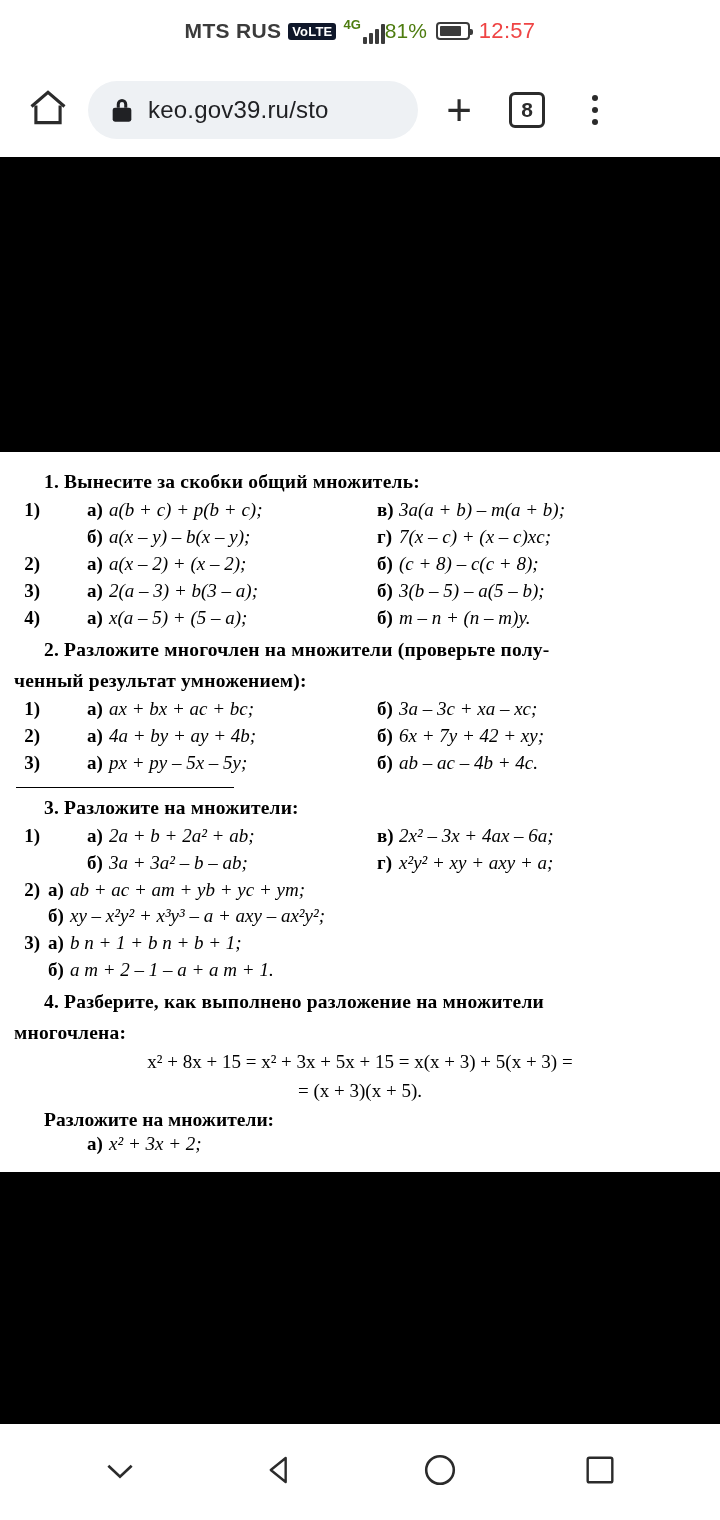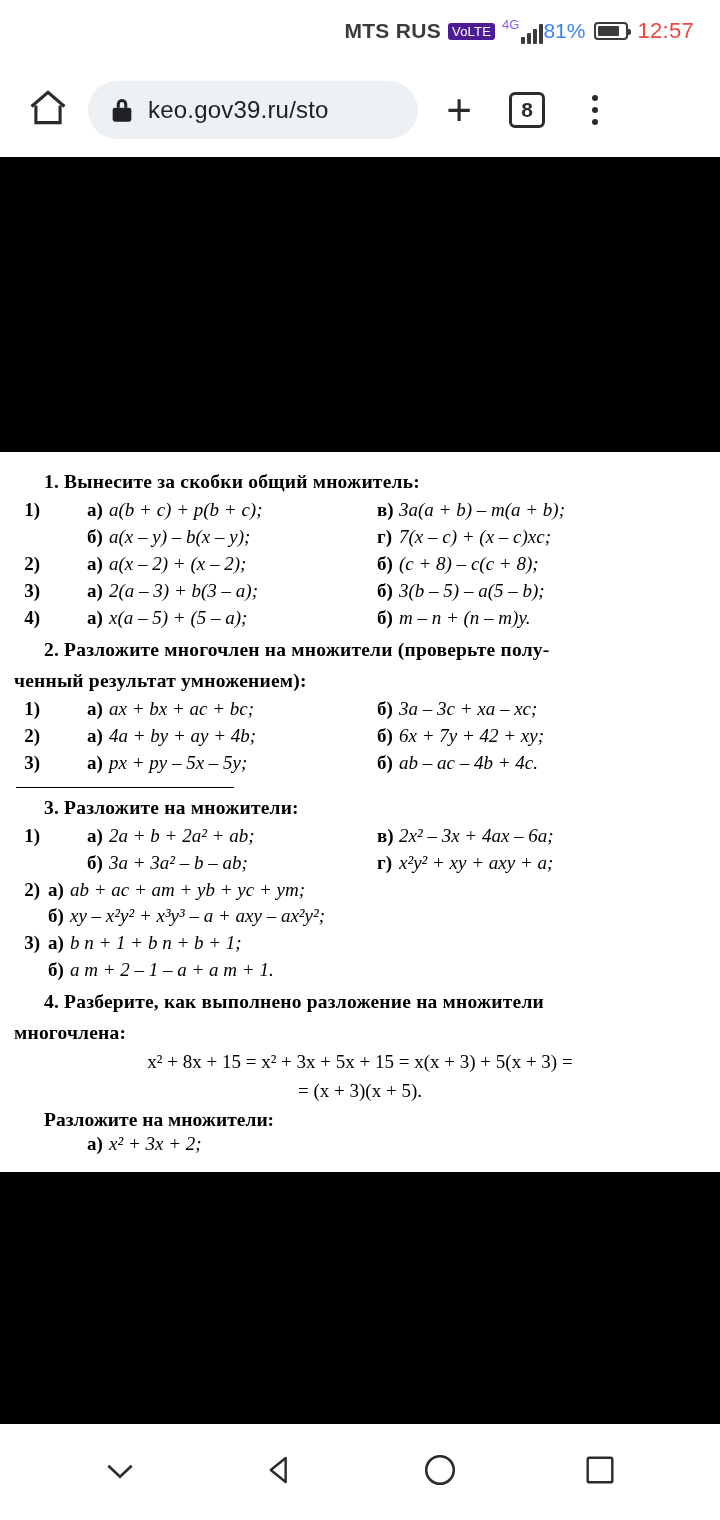--- a/index.html
+++ b/index.html
@@ -22,55 +22,55 @@
     flex-direction: column;
     position: relative;
   }
 
   
   .status-bar {
     height: 62px;
     background: #ffffff;
     display: flex;
     align-items: center;
-    justify-content: flex-end;
+    justify-content: center;
     padding: 0 26px;
     box-sizing: border-box;
     color: #3c3c3c;
   }
   .status-left {
     display: flex;
     align-items: center;
     gap: 7px;
   }
   .carrier {
     font-size: 21px;
     font-weight: bold;
     letter-spacing: 0.3px;
     color: #3b3b3b;
   }
   .volte-badge {
-    background: #4c1d95;
+    background: #0f172a;
     color: #ffffff;
     font-size: 13px;
-    font-weight: normal;
+    font-weight: bold;
     border-radius: 3px;
     padding: 2px 4px 2px 4px;
     line-height: 1;
     letter-spacing: 0.2px;
   }
   .net-wrap {
     display: flex;
     align-items: flex-end;
     gap: 2px;
   }
   .net-type {
     font-size: 13px;
-    font-weight: normal;
-    color: #8b5cf6;
+    font-weight: bold;
+    color: #4d7c0f;
     line-height: 1;
     margin-bottom: 13px;
   }
   .bars {
     display: flex;
     align-items: flex-end;
     gap: 2px;
     height: 22px;
   }
   .bars i {
@@ -84,21 +84,21 @@
   .bars i:nth-child(3) { height: 15px; }
   .bars i:nth-child(4) { height: 20px; }
 
   .status-right {
     display: flex;
     align-items: center;
     gap: 9px;
   }
   .battery-pct {
     font-size: 21px;
-    color: #3b82f6;
+    color: #4d7c0f;
   }
   .battery {
     width: 34px;
     height: 18px;
     border: 2px solid #3b3b3b;
     border-radius: 4px;
     position: relative;
     box-sizing: border-box;
     display: flex;
     align-items: center;

